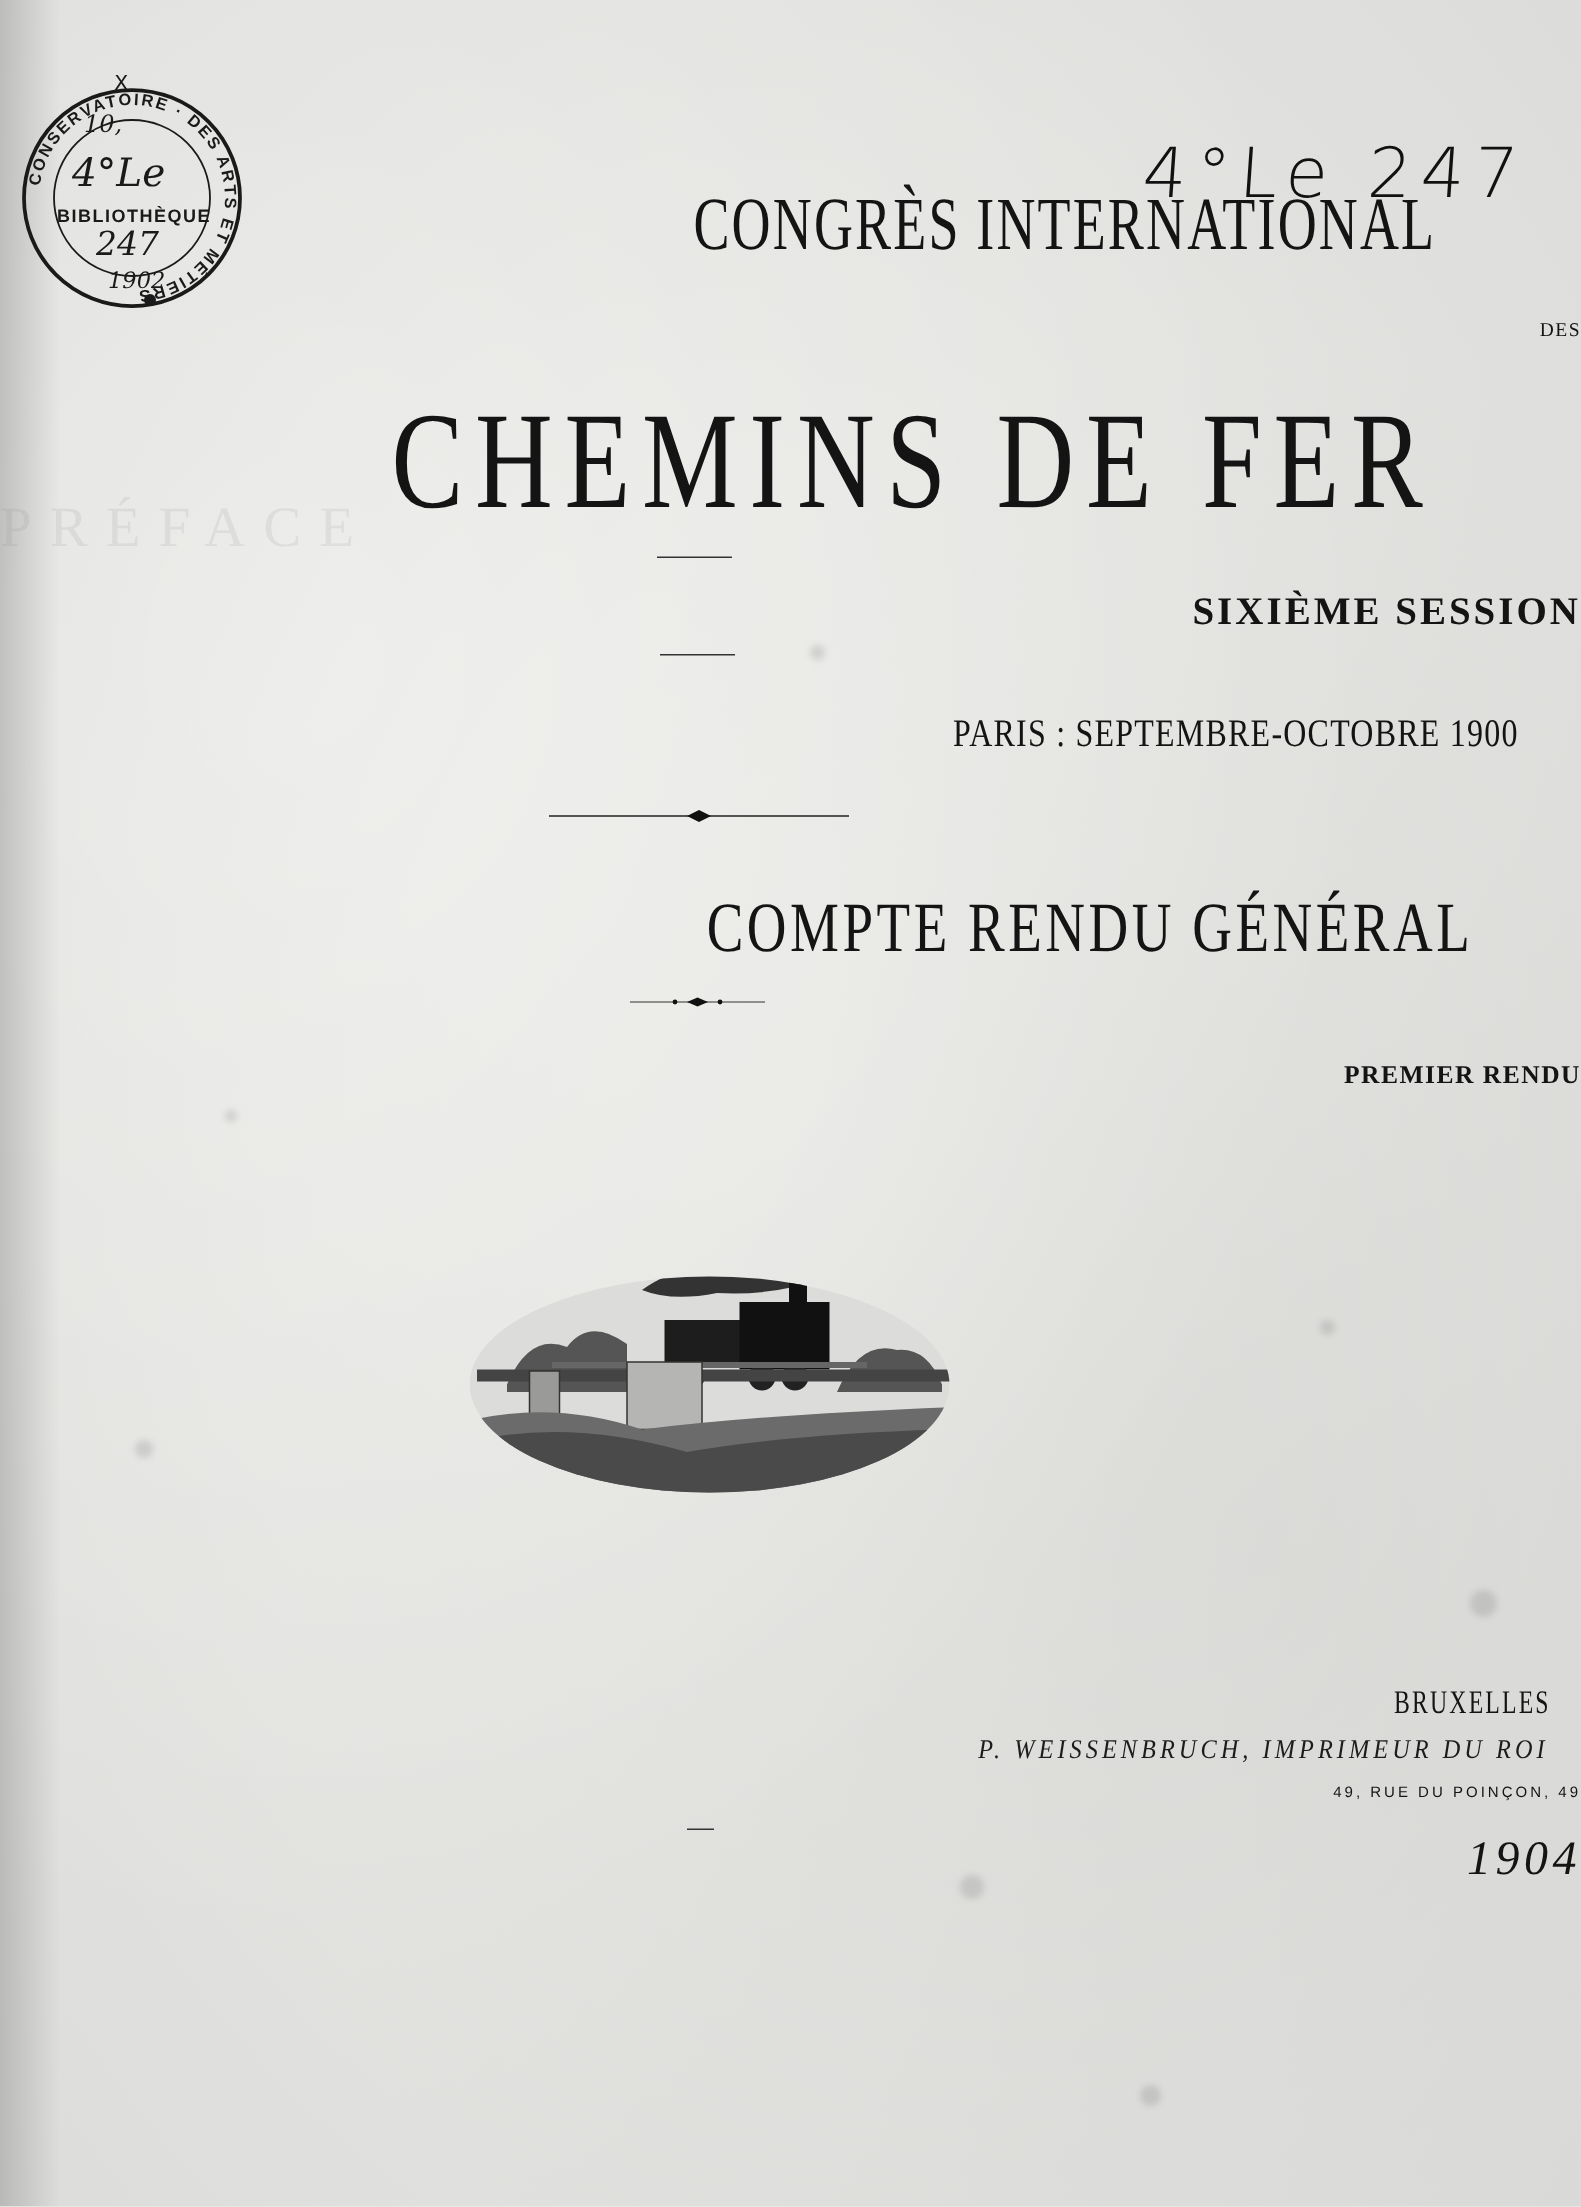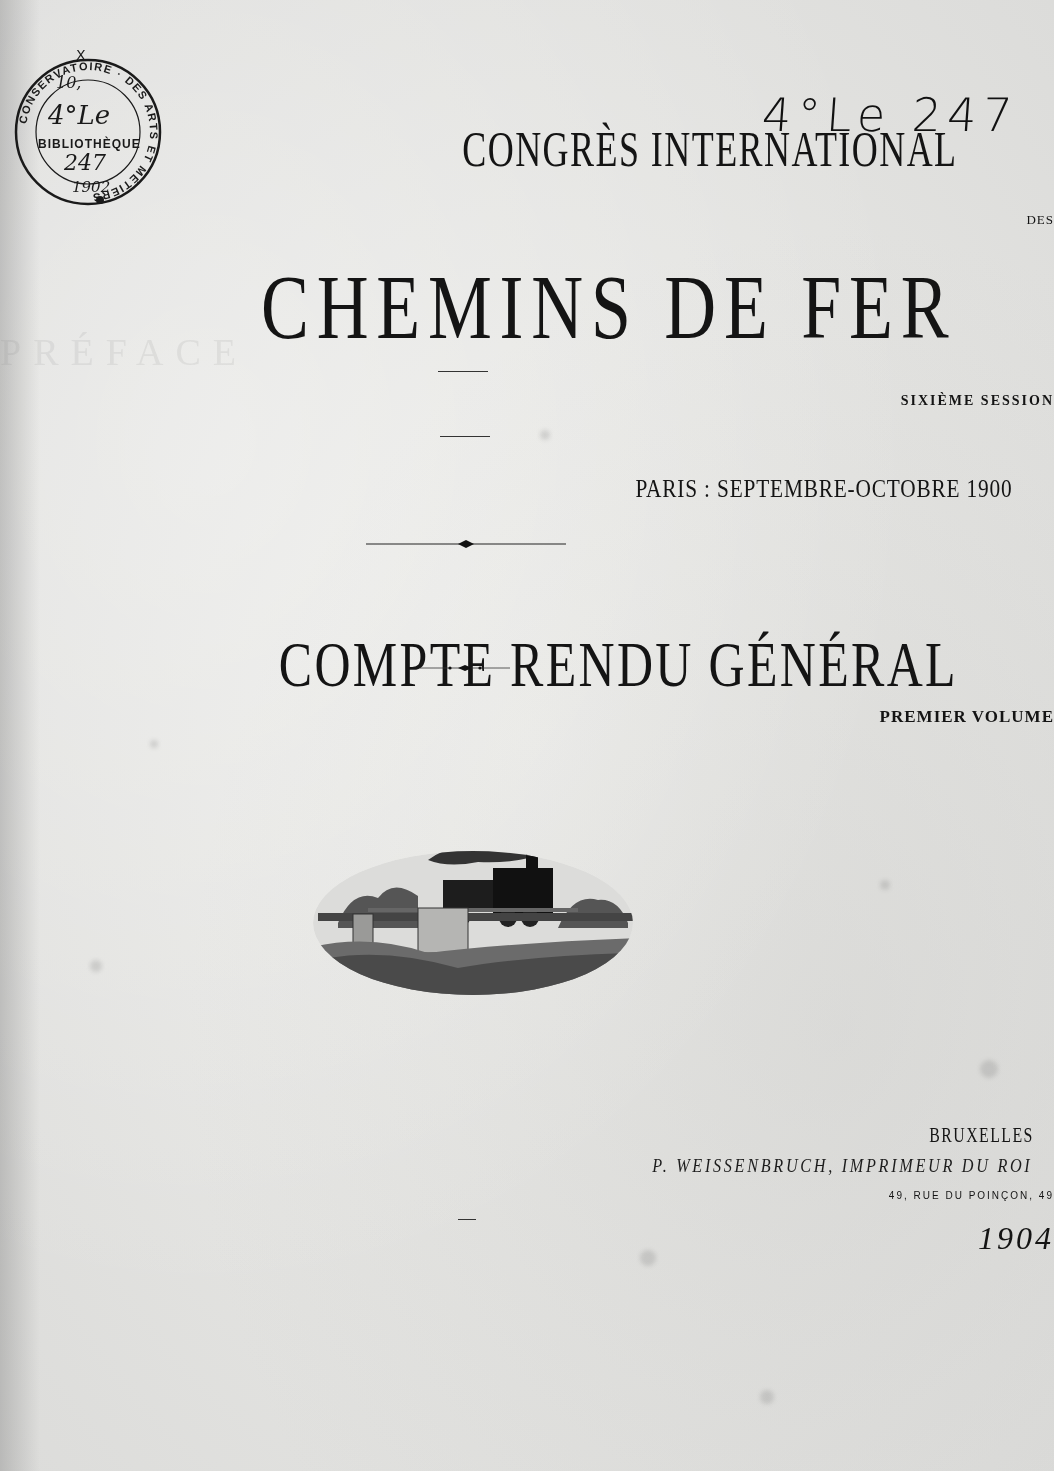--- a/index.html
+++ b/index.html
@@ -22,25 +22,25 @@
       position: absolute; left: 0; top: 0; width: 40px; height: 100%;
       background: linear-gradient(to right, rgba(120,120,120,0.35), transparent);
     }
     .center { position: absolute; left: 0; right: 0; text-align: right; white-space: nowrap; }
     .condensed { display: inline-block; transform: scaleX(0.72); transform-origin: center; }
     .title-1 { top: 120px; left: 20px; right: 0; font-size: 50px; letter-spacing: 2px; }
     .des { top: 212px; font-size: 13px; letter-spacing: 1px; }
     .title-main { top: 254px; font-size: 92px; letter-spacing: 10px; left: -12px; }
     .title-main .condensed { transform: scaleX(0.78); }
     .rule { position: absolute; height: 1px; background: #333; }
-    .session { top: 393px; font-size: 14px; font-weight: bold; letter-spacing: 2px; }
+    .session { top: 393px; font-size: 26px; font-weight: bold; letter-spacing: 2px; }
     .paris { top: 474px; font-size: 26px; letter-spacing: 1px; margin-left: 28px; }
     .paris .condensed { transform: scaleX(0.82); }
     .ornament-1 { position: absolute; top: 540px; left: 366px; width: 200px; height: 8px; }
-    .compte { top: 628px; font-size: 64px; letter-spacing: 3px; text-decoration: underline; }
+    .compte { top: 592px; font-size: 47px; letter-spacing: 3px; text-decoration: underline; }
     .compte .condensed { transform: scaleX(0.78); }
     .ornament-2 { position: absolute; top: 664px; left: 420px; width: 90px; height: 8px; }
     .volume { top: 707px; font-size: 17px; font-weight: bold; letter-spacing: 1px; }
     .vignette { position: absolute; left: 308px; top: 828px; width: 330px; height: 170px; }
     .bruxelles { top: 1122px; font-size: 22px; letter-spacing: 2px; }
     .printer { top: 1156px; font-size: 18px; letter-spacing: 3px; color: #1c1c1c; font-style: italic; }
     .printer .condensed { transform: scaleX(0.9); }
     .address { top: 1190px; font-family: "Liberation Sans", "DejaVu Sans", sans-serif; font-size: 10px; letter-spacing: 2px; }
     .year { top: 1220px; font-size: 32px; letter-spacing: 3px; font-style: italic; }
     .stamp { position: absolute; left: 8px; top: 50px; width: 160px; height: 160px; }
@@ -124,21 +124,21 @@
   </div>
 
   <svg class="ornament-2" viewBox="0 0 90 8">
     <line x1="0" y1="4" x2="90" y2="4" stroke="#333" stroke-width="0.8"></line>
     <circle cx="30" cy="4" r="1.6" fill="#111"></circle>
     <polygon points="38,4 45,1 52,4 45,7" fill="#111"></polygon>
     <circle cx="60" cy="4" r="1.6" fill="#111"></circle>
   </svg>
 
   <div class="center volume">
-    <span>PREMIER VOLUME</span>
+    <span>PREMIER RENDU</span>
   </div>
 
   <svg class="vignette" viewBox="0 0 330 170">
     <defs>
       <clipPath id="ov">
           <ellipse cx="165" cy="95" rx="160" ry="72"></ellipse>
         </clipPath>
     </defs>
     <g clip-path="url(#ov)">
       <ellipse cx="165" cy="95" rx="160" ry="72" fill="#dcdcda"></ellipse>

